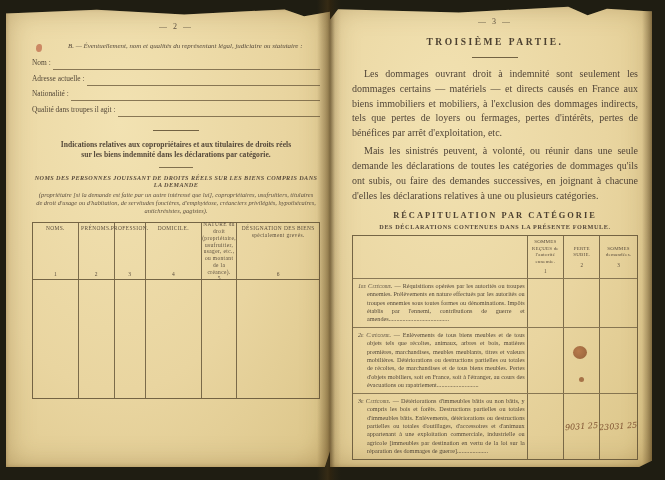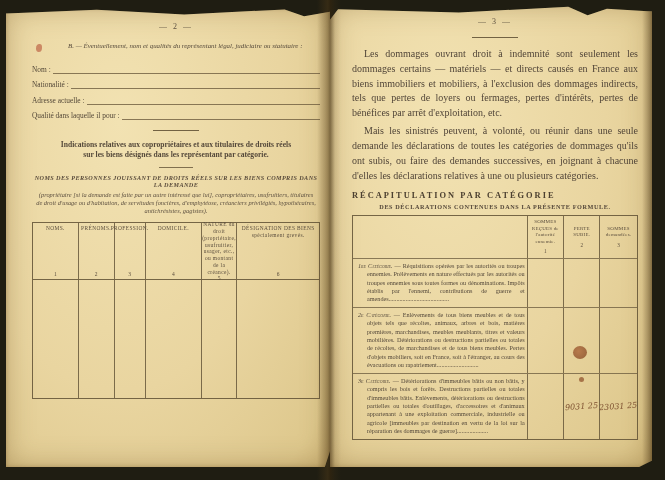--- a/index.html
+++ b/index.html
@@ -24,21 +24,21 @@
     left:330px;top:5px;width:322px;height:462px;
     clip-path:polygon(0 3.2%,2.5% .9%,40% 1.6%,74% .4%,80% 2.2%,86% .8%,100% 1.4%,100% 98.6%,96% 100%,0 100%);
     padding:12px 14px 0 22px;box-sizing:border-box;
   }
   .fold{
     position:absolute;left:317px;top:0;width:24px;height:480px;z-index:5;pointer-events:none;
     background:linear-gradient(90deg,rgba(80,60,25,0) 0%,rgba(85,62,25,.42) 45%,rgba(60,42,15,.5) 55%,rgba(85,62,25,.12) 75%,rgba(80,60,25,0) 100%);
   }
   .pagenum{ text-align:center; font-size:8px; letter-spacing:2px; color:#5d5140; margin-bottom:11px;}
   .sec-b{ font-size:6.9px; font-style:italic; margin:0 0 9px 36px; color:#564a3b;}
-  .fieldrow{ display:flex; align-items:flex-end; height:15.5px;}
+  .fieldrow{ display:flex; height:15.5px;}
   .fieldrow .lbl{ font-size:7.4px; white-space:nowrap; color:#544838;}
   .fieldrow .line{ flex:1; border-bottom:1px solid rgba(110,92,62,.8); margin-left:2px; height:11px;}
   .hr-short{ width:46px; border:none; border-top:1px solid rgba(100,84,55,.9); margin:10px auto 9px auto;}
   .hr-tiny{ width:34px; border:none; border-top:1px solid rgba(100,84,55,.8); margin:6px auto 6px auto;}
   .part-title{ text-align:center; font-size:9.5px; font-weight:bold; letter-spacing:2.5px; color:#4c4030; margin:2px 0 8px 0;}
   .part-sub{ text-align:center; font-size:7.6px; font-weight:bold; color:#54483a; line-height:1.35;}
   .note-caps{ text-align:center; font-size:6.2px; font-weight:bold; font-style:italic; letter-spacing:.4px; color:#5a4c3c; margin-top:2px;}
   .note-detail{ text-align:center; font-size:6.4px; font-style:italic; color:#5d5040; line-height:1.3; margin:3px 4px 0 4px;}
 
   
@@ -51,21 +51,21 @@
   }
   .tbl-left .hcell:last-child, .tbl-left .bcell:last-child{ border-right:none;}
   .tbl-left .hlabel{ font-size:5.4px; letter-spacing:.4px; text-align:center; color:#5a4d3d; line-height:1.25;}
   .tbl-left .hnum{ font-size:5.5px; color:#5a4d3d; margin-top:auto;}
   .tbl-left .bcell{ border-right:1px solid rgba(95,80,52,.8); height:118px; box-sizing:border-box;}
   .tbl-left .trow.hdr{ border-bottom:1px solid rgba(95,80,52,.85);}
   .c1{width:16%;} .c2{width:12.5%;} .c3{width:11%;} .c4{width:19.5%;} .c5{width:12.5%;} .c6{width:28.5%;}
 
   
   .para{ font-size:10px; line-height:1.48; text-align:justify; text-indent:12px; margin:0 0 3.5px 0; color:#514538;}
-  .recap-title{ text-align:left; font-size:8.4px; font-weight:bold; letter-spacing:2px; color:#4c4030; margin:7px 0 3px 0;}
+  .recap-title{ text-align:center; font-size:8.4px; font-weight:bold; letter-spacing:2px; color:#4c4030; margin:7px 0 3px 0;}
   .recap-sub{ text-align:center; font-size:6.2px; font-weight:bold; letter-spacing:.6px; color:#55483a; margin-bottom:5px;}
 
   
   .tbl-right{ border:1px solid rgba(95,80,52,.85); }
   .tbl-right .trow{ border-bottom:1px solid rgba(95,80,52,.7);}
   .tbl-right .trow:last-child{ border-bottom:none;}
   .dcell{ width:61.5%; box-sizing:border-box; padding:3px 2px 3px 5px; border-right:1px solid rgba(95,80,52,.8);}
   .vcell{ width:12.8%; box-sizing:border-box; border-right:1px solid rgba(95,80,52,.8); position:relative; display:flex; align-items:center; justify-content:center;}
   .vcell:last-child{ border-right:none;}
   .tbl-right .hd .dcell{ border-right:1px solid rgba(95,80,52,.8);}
@@ -92,35 +92,35 @@
 <div class="page page-left">
   <div class="speck" style="left:30px;top:36px;"></div>
   <div class="pagenum">— 2 —</div>
   <div class="sec-b">B. — Éventuellement, nom et qualités du représentant légal, judiciaire ou statutaire :</div>
 
   <div class="fieldrow">
     <span class="lbl">Nom :</span>
     <span class="line"></span>
   </div>
   <div class="fieldrow">
+    <span class="lbl">Adresse actuelle :</span>
+    <span class="line"></span>
+  </div>
+  <div class="fieldrow">
     <span class="lbl">Nationalité :</span>
     <span class="line"></span>
   </div>
   <div class="fieldrow">
-    <span class="lbl">Adresse actuelle :</span>
-    <span class="line"></span>
-  </div>
-  <div class="fieldrow">
-    <span class="lbl">Qualité dans laquelle il pour :</span>
+    <span class="lbl">Qualité dans troupes il agit :</span>
     <span class="line"></span>
   </div>
 
   <hr class="hr-short">
   <div class="part-sub">Indications relatives aux copropriétaires et aux titulaires de droits réels</div>
-  <div class="part-sub">sur les biens désignés dans les représentant par catégorie.</div>
+  <div class="part-sub">sur les biens indemnité dans les déclarations par catégorie.</div>
   <hr class="hr-tiny">
   <div class="note-caps">NOMS DES PERSONNES JOUISSANT DE DROITS RÉELS SUR LES BIENS COMPRIS DANS LA DEMANDE</div>
   <div class="note-detail">(propriétaire [si la demande est faite par un autre intéressé que lui], copropriétaires, usufruitiers, titulaires de droit d'usage ou d'habitation, de servitudes foncières, d'emphytéose, créanciers privilégiés, hypothécaires, antichrésistes, gagistes).</div>
 
   <div class="tbl-left">
     <div class="trow hdr">
       <div class="hcell c1">
         <span class="hlabel">NOMS.</span>
         <span class="hnum">1</span>
       </div>
@@ -151,20 +151,21 @@
       <div class="bcell c3"></div>
       <div class="bcell c4"></div>
       <div class="bcell c5"></div>
       <div class="bcell c6"></div>
     </div>
   </div>
 </div>
 
 <div class="page page-right">
   <div class="pagenum">— 3 —</div>
+  <div class="part-title">TROISIÈME PARTIE.</div>
   <hr class="hr-short">
 
   <p class="para">Les dommages ouvrant droit à indemnité sont seulement les dommages certains — matériels — et directs causés en France aux biens immobiliers et mobiliers, à l'exclusion des dommages indirects, tels que pertes de loyers ou fermages, pertes d'intérêts, pertes de bénéfices par arrêt d'exploitation, etc.</p>
   <p class="para">Mais les sinistrés peuvent, à volonté, ou réunir dans une seule demande les déclarations de toutes les catégories de dommages qu'ils ont subis, ou faire des demandes successives, en joignant à chacune d'elles les déclarations relatives à une ou plusieurs catégories.</p>
 
   <div class="recap-title">RÉCAPITULATION PAR CATÉGORIE</div>
   <div class="recap-sub">DES DÉCLARATIONS CONTENUES DANS LA PRÉSENTE FORMULE.</div>
 
   <div class="tbl-right">
     <div class="trow hd">

